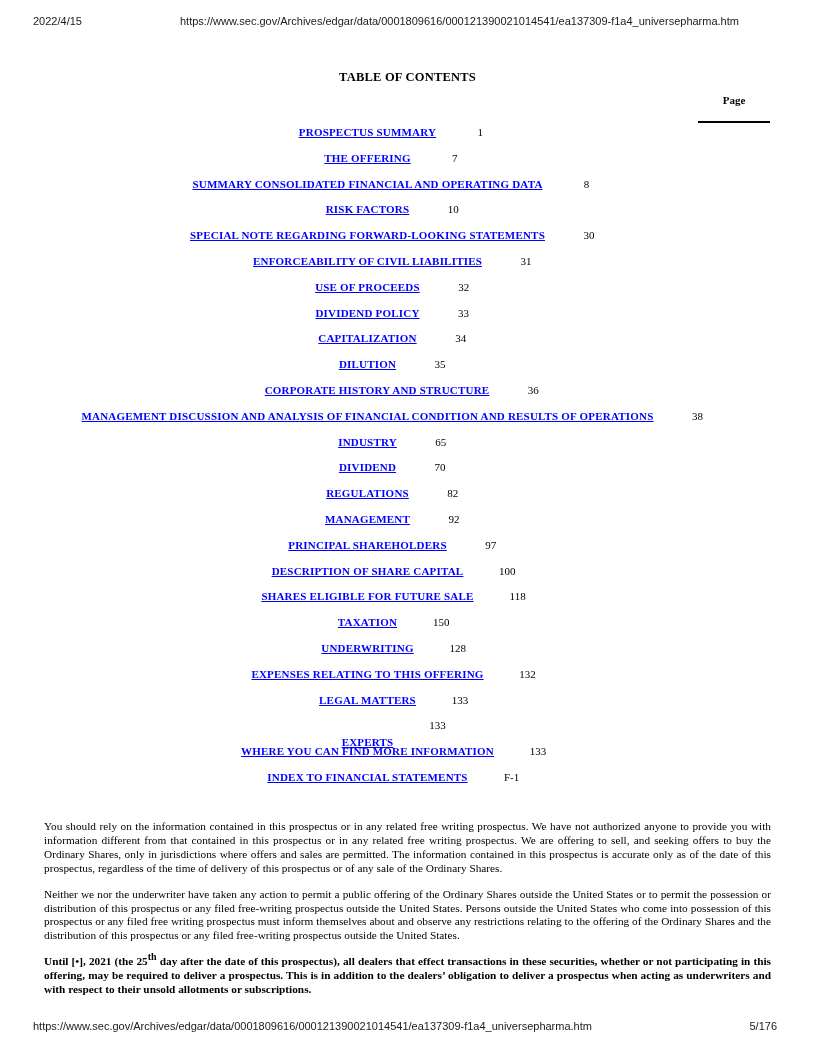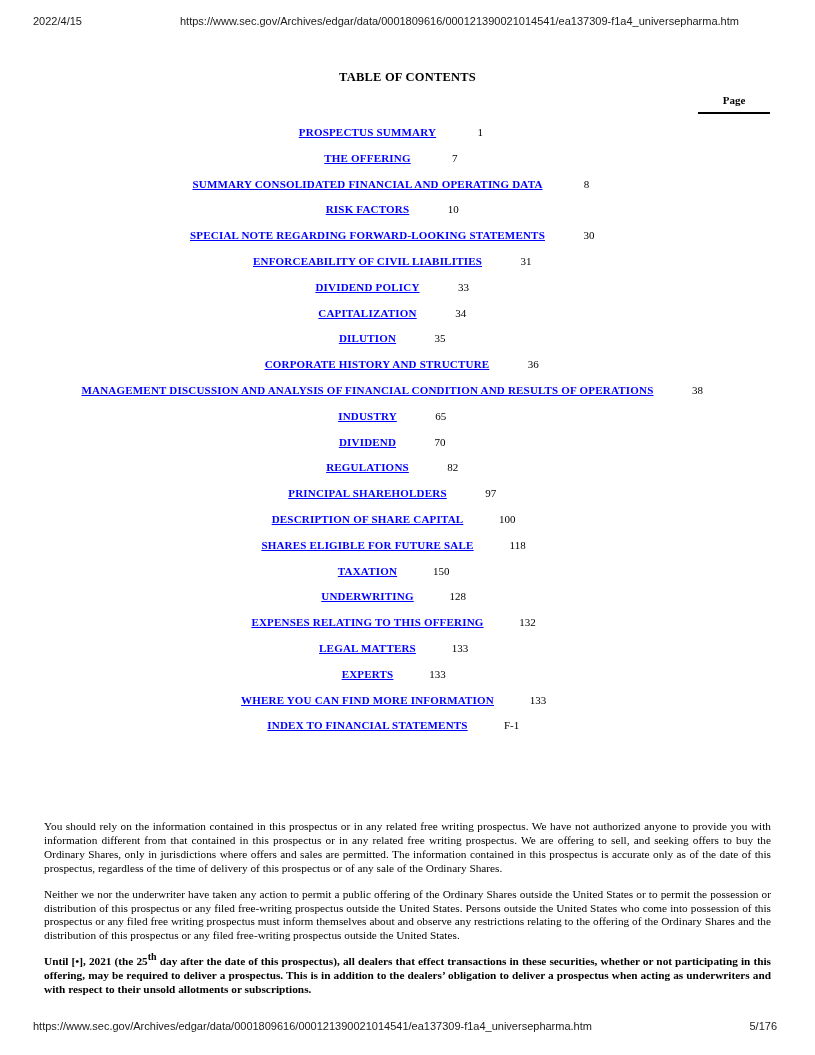--- a/index.html
+++ b/index.html
@@ -29,21 +29,21 @@
     position: absolute; top: 70px; left: 0; width: 100%;
     text-align: center;
     font-size: 12.5px; font-weight: bold;
     letter-spacing: 0.2px;
   }
   .page-col-header {
     position: absolute; top: 94px; left: 698px; width: 72px;
     text-align: center;
     font-size: 11px; font-weight: bold;
     border-bottom: 2px solid #000;
-    padding-bottom: 6px;
+    padding-bottom: 15px;
   }
   .toc {
     position: absolute; top: 124px; left: 44px; width: 727px;
   }
   .toc-row {
     height: 25.8px;
     display: flex;
     justify-content: center;
     align-items: flex-start;
     padding-top: 2px;
@@ -106,20 +106,24 @@
   <div class="toc-row">
     <a href="#" class="toc-link" style="color: rgb(0, 0, 255);">SPECIAL NOTE REGARDING FORWARD-LOOKING STATEMENTS</a>
     <span class="toc-page">30</span>
   </div>
 
   <div class="toc-row">
     <a href="#" class="toc-link" style="color: rgb(0, 0, 255);">ENFORCEABILITY OF CIVIL LIABILITIES</a>
     <span class="toc-page">31</span>
   </div>
 
+  <div class="toc-row">
+    <a href="#" class="toc-link" style="color: rgb(0, 0, 255);">USE OF PROCEEDS</a>
+    <span class="toc-page">32</span>
+  </div>
 
   <div class="toc-row">
     <a href="#" class="toc-link" style="color: rgb(0, 0, 255);">DIVIDEND POLICY</a>
     <span class="toc-page">33</span>
   </div>
 
   <div class="toc-row">
     <a href="#" class="toc-link" style="color: rgb(0, 0, 255);">CAPITALIZATION</a>
     <span class="toc-page">34</span>
   </div>
@@ -147,20 +151,24 @@
   <div class="toc-row">
     <a href="#" class="toc-link" style="color: rgb(0, 0, 255);">DIVIDEND</a>
     <span class="toc-page">70</span>
   </div>
 
   <div class="toc-row">
     <a href="#" class="toc-link" style="color: rgb(0, 0, 255);">REGULATIONS</a>
     <span class="toc-page">82</span>
   </div>
 
+  <div class="toc-row">
+    <a href="#" class="toc-link" style="color: rgb(0, 0, 255);">MANAGEMENT</a>
+    <span class="toc-page">92</span>
+  </div>
 
   <div class="toc-row">
     <a href="#" class="toc-link" style="color: rgb(0, 0, 255);">PRINCIPAL SHAREHOLDERS</a>
     <span class="toc-page">97</span>
   </div>
 
 
   <div class="toc-row">
     <a href="#" class="toc-link" style="color: rgb(0, 0, 255);">DESCRIPTION OF SHARE CAPITAL</a>
     <span class="toc-page">100</span>
@@ -185,21 +193,21 @@
     <a href="#" class="toc-link" style="color: rgb(0, 0, 255);">EXPENSES RELATING TO THIS OFFERING</a>
     <span class="toc-page">132</span>
   </div>
 
   <div class="toc-row">
     <a href="#" class="toc-link" style="color: rgb(0, 0, 255);">LEGAL MATTERS</a>
     <span class="toc-page">133</span>
   </div>
 
   <div class="toc-row">
-    <a href="#" class="toc-link" style="color: rgb(0, 0, 255);">EXPERTS</a>
+    <a href="#" class="toc-link" style="color: rgb(0, 0, 255); margin-top: 17px;">EXPERTS</a>
     <span class="toc-page">133</span>
   </div>
 
   <div class="toc-row">
     <a href="#" class="toc-link" style="color: rgb(0, 0, 255);">WHERE YOU CAN FIND MORE INFORMATION</a>
     <span class="toc-page">133</span>
   </div>
 
   <div class="toc-row">
     <a href="#" class="toc-link" style="color: rgb(0, 0, 255);">INDEX TO FINANCIAL STATEMENTS</a>

